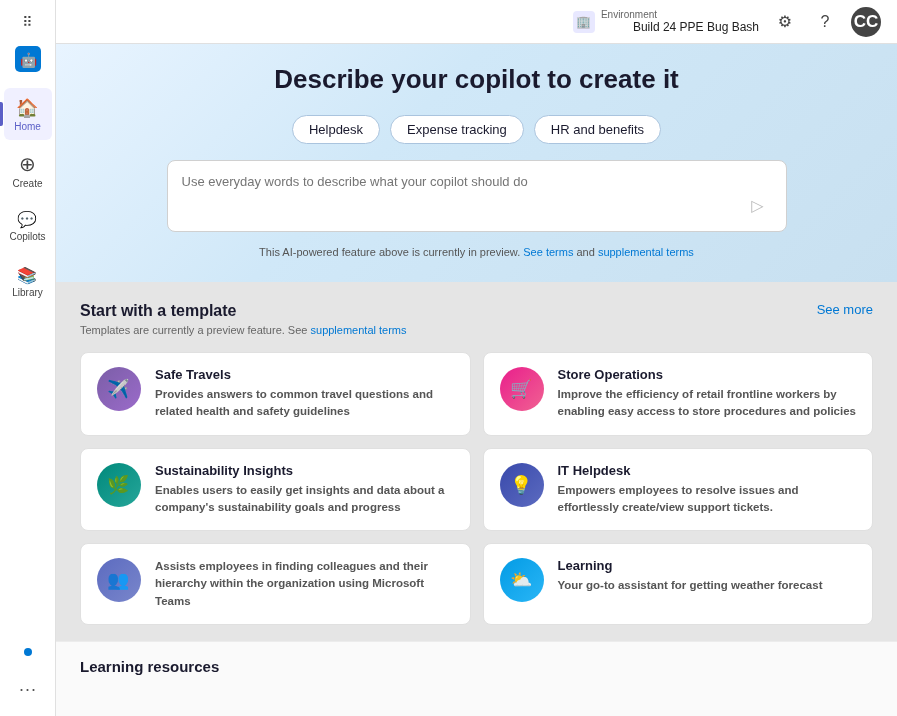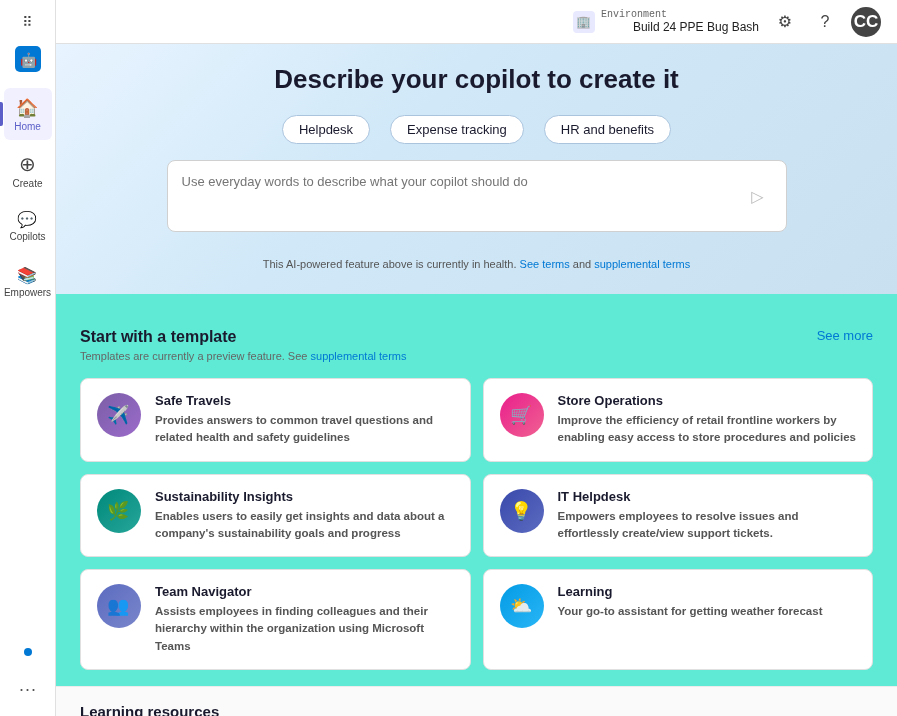--- a/index.html
+++ b/index.html
@@ -100,21 +100,21 @@
     .env-icon {
       width: 22px;
       height: 22px;
       background: #e8e8ff;
       border-radius: 4px;
       display: flex;
       align-items: center;
       justify-content: center;
       font-size: 12px;
     }
-    .env-text { font-size: 10px; color: #666; font-family: Liberation Mono, monospace; }
+    .env-text { font-size: 10px; color: #666; }
     .env-name { font-size: 12px; font-weight: 500; color: #222; margin-left: 32px; }
     .topbar-icon {
       width: 28px;
       height: 28px;
       display: flex;
       align-items: center;
       justify-content: center;
       border-radius: 50%;
       cursor: pointer;
       color: #444;
@@ -142,40 +142,40 @@
     }
     .hero-title {
       font-size: 26px;
       font-weight: 700;
       color: #1a1a2e;
       margin-bottom: 20px;
     }
     .suggestion-pills {
       display: flex;
       justify-content: center;
-      gap: 20px;
+      gap: 10px;
       margin-bottom: 16px;
     }
     .pill {
       padding: 6px 16px;
       border: 1px solid #aac4de;
       border-radius: 20px;
       background: #fff;
       color: #1a1a2e;
       font-size: 13px;
       cursor: pointer;
     }
     .input-box {
       background: #fff;
       border-radius: 8px;
       border: 1px solid #d0d0d0;
       max-width: 620px;
-      margin: 0 auto 26px;
-      display: flex;
-      align-items: center;
+      margin: 0 auto 14px;
+      display: flex;
+      align-items: flex-end;
       min-height: 72px;
       padding: 12px 14px;
     }
     .input-box textarea {
       flex: 1;
       border: none;
       outline: none;
       resize: none;
       font-family: inherit;
       font-size: 13px;
@@ -195,22 +195,22 @@
     .disclaimer {
       font-size: 11px;
       color: #555;
       max-width: 620px;
       margin: 0 auto;
     }
     .disclaimer a { color: #0078d4; text-decoration: none; text-align: center; }
 
     
     .templates-section {
-      padding: 34px 24px 16px;
-      background: #5eead4;
+      padding: 20px 24px 16px;
+      background: #e5e5e5;
     }
     .section-header {
       display: flex;
       justify-content: space-between;
       align-items: flex-start;
       margin-bottom: 4px;
     }
     .section-title {
       font-size: 16px;
       font-weight: 600;
@@ -319,21 +319,21 @@
   <div class="sidebar-item">
     <span class="sidebar-icon" style="font-size:20px;">⊕</span>
     <span class="sidebar-item-label">Create</span>
   </div>
   <div class="sidebar-item">
     <span class="sidebar-icon" style="font-size:16px;">💬</span>
     <span class="sidebar-item-label">Copilots</span>
   </div>
   <div class="sidebar-item">
     <span class="sidebar-icon" style="font-size:16px;">📚</span>
-    <span class="sidebar-item-label">Empowers</span>
+    <span class="sidebar-item-label">Library</span>
   </div>
 
   <div class="sidebar-dots">···</div>
   <div class="sidebar-dot-indicator"></div>
 </div>
 
 <div class="main">
 
   <div class="topbar">
     <div class="env-info">
@@ -356,21 +356,21 @@
       <button class="pill">Expense tracking</button>
       <button class="pill">HR and benefits</button>
     </div>
 
     <div class="input-box">
       <textarea rows="3" placeholder="Use everyday words to describe what your copilot should do" style=""></textarea>
       <div class="send-btn">▷</div>
     </div>
 
     <p class="disclaimer">
-      <span>This AI-powered feature above is currently in health.</span>
+      <span>This AI-powered feature above is currently in preview.</span>
       <a href="#">See terms</a>
       <span> and </span>
       <a href="#">supplemental terms</a>
     </p>
   </div>
 
   <div class="templates-section">
     <div class="section-header">
       <span class="section-title">Start with a template</span>
       <a href="#" class="see-more-link">See more</a>
@@ -410,21 +410,20 @@
         <div class="card-icon indigo" style="color:#fff; font-size:18px;">💡</div>
         <div>
           <div class="card-title">IT Helpdesk</div>
           <div class="card-desc">Empowers employees to resolve issues and effortlessly create/view support tickets.</div>
         </div>
       </div>
 
       <div class="template-card">
         <div class="card-icon blue-purple" style="color:#fff; font-size:18px;">👥</div>
         <div>
-          <div class="card-title">Team Navigator</div>
           <div class="card-desc">Assists employees in finding colleagues and their hierarchy within the organization using Microsoft Teams</div>
         </div>
       </div>
 
       <div class="template-card">
         <div class="card-icon light-blue" style="color:#fff; font-size:18px;">⛅</div>
         <div>
           <div class="card-title">Learning</div>
           <div class="card-desc">Your go-to assistant for getting weather forecast</div>
         </div>

